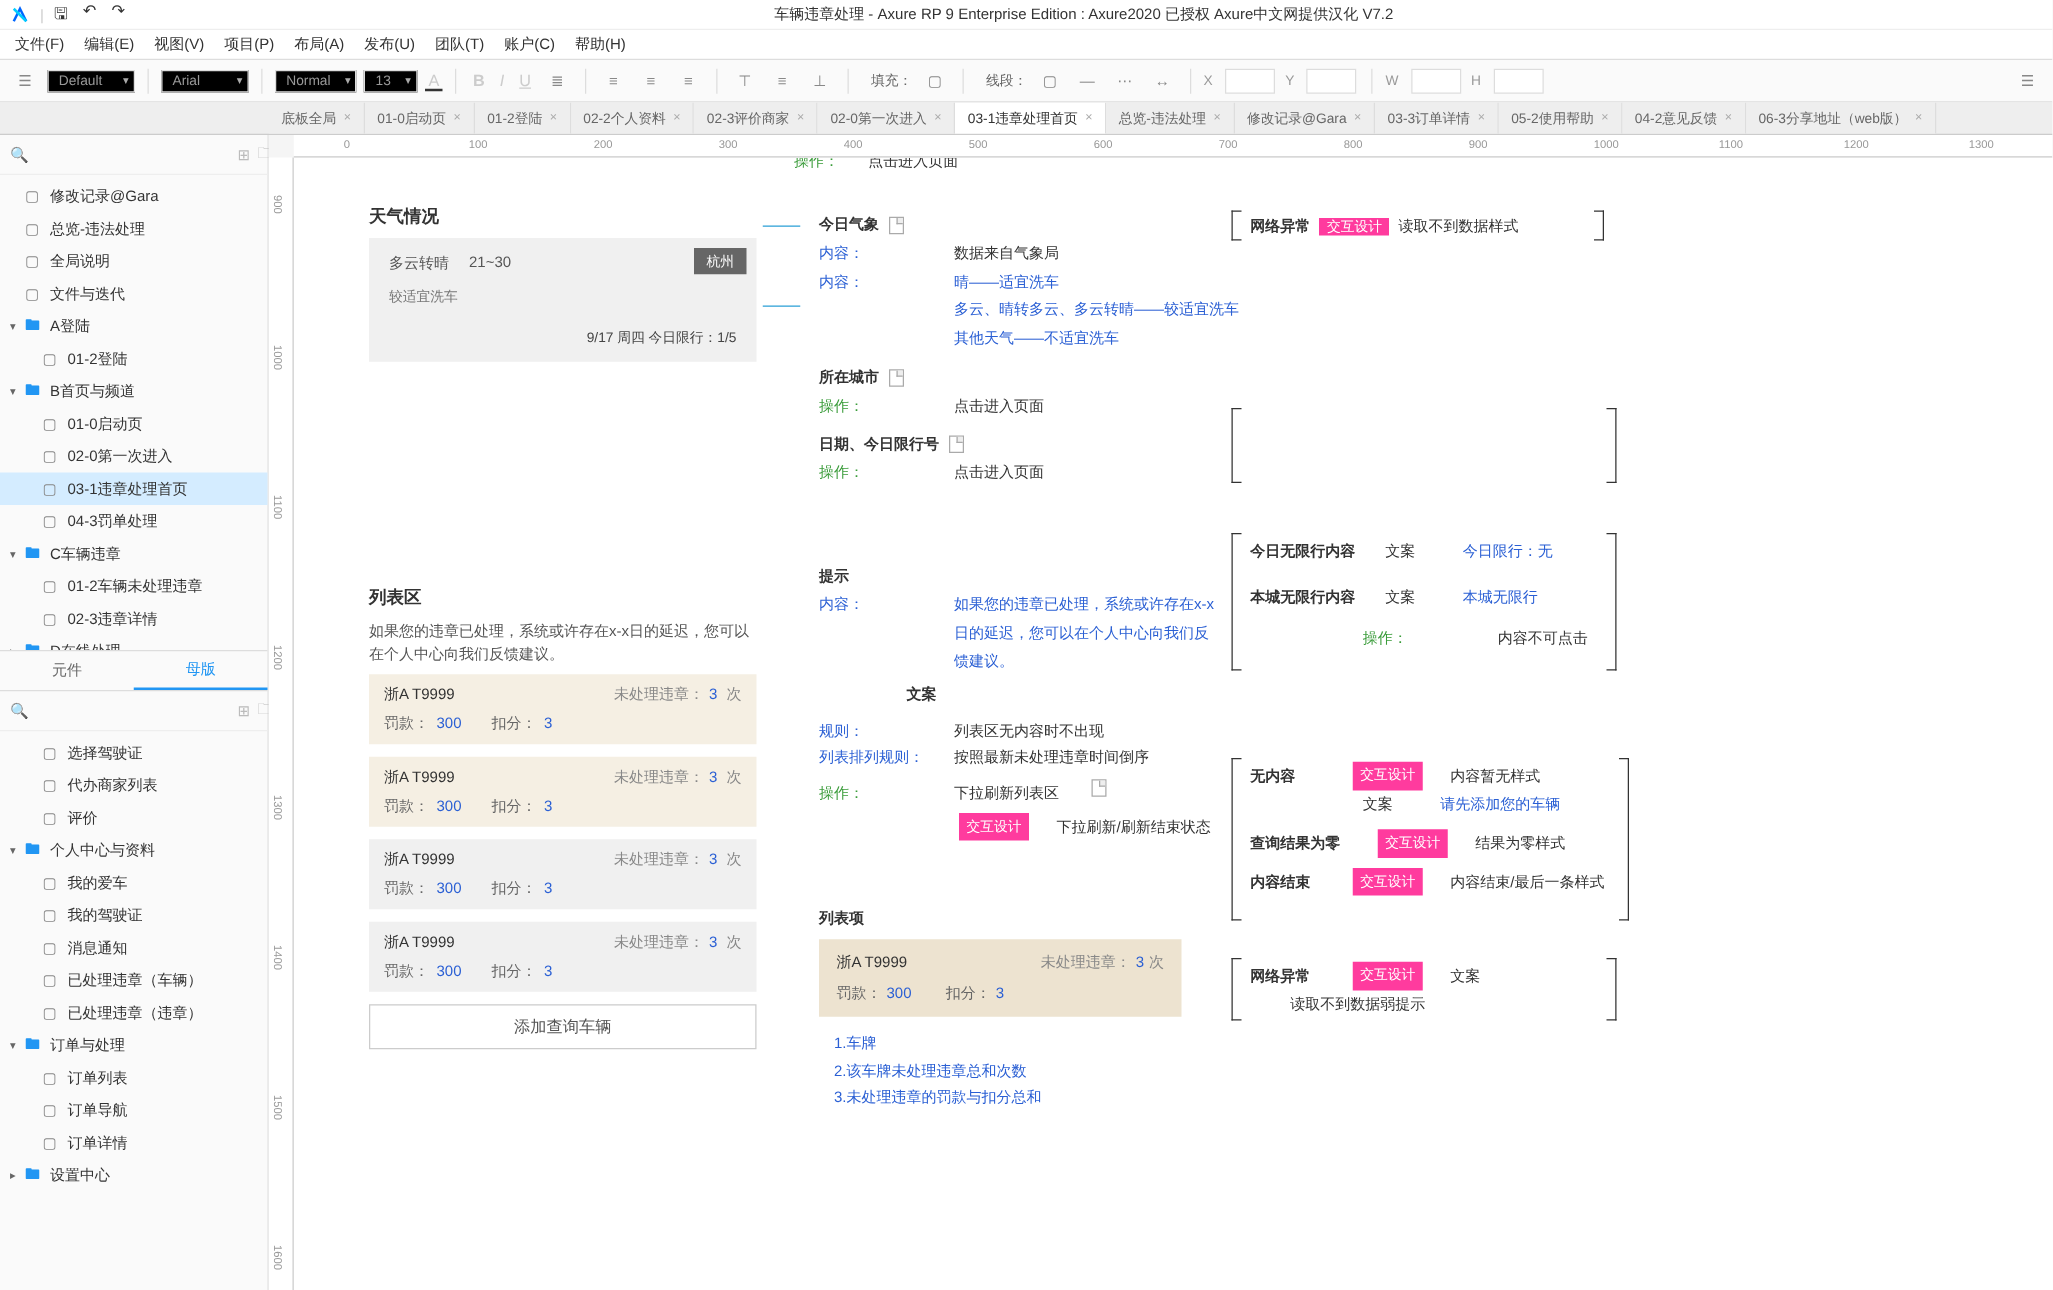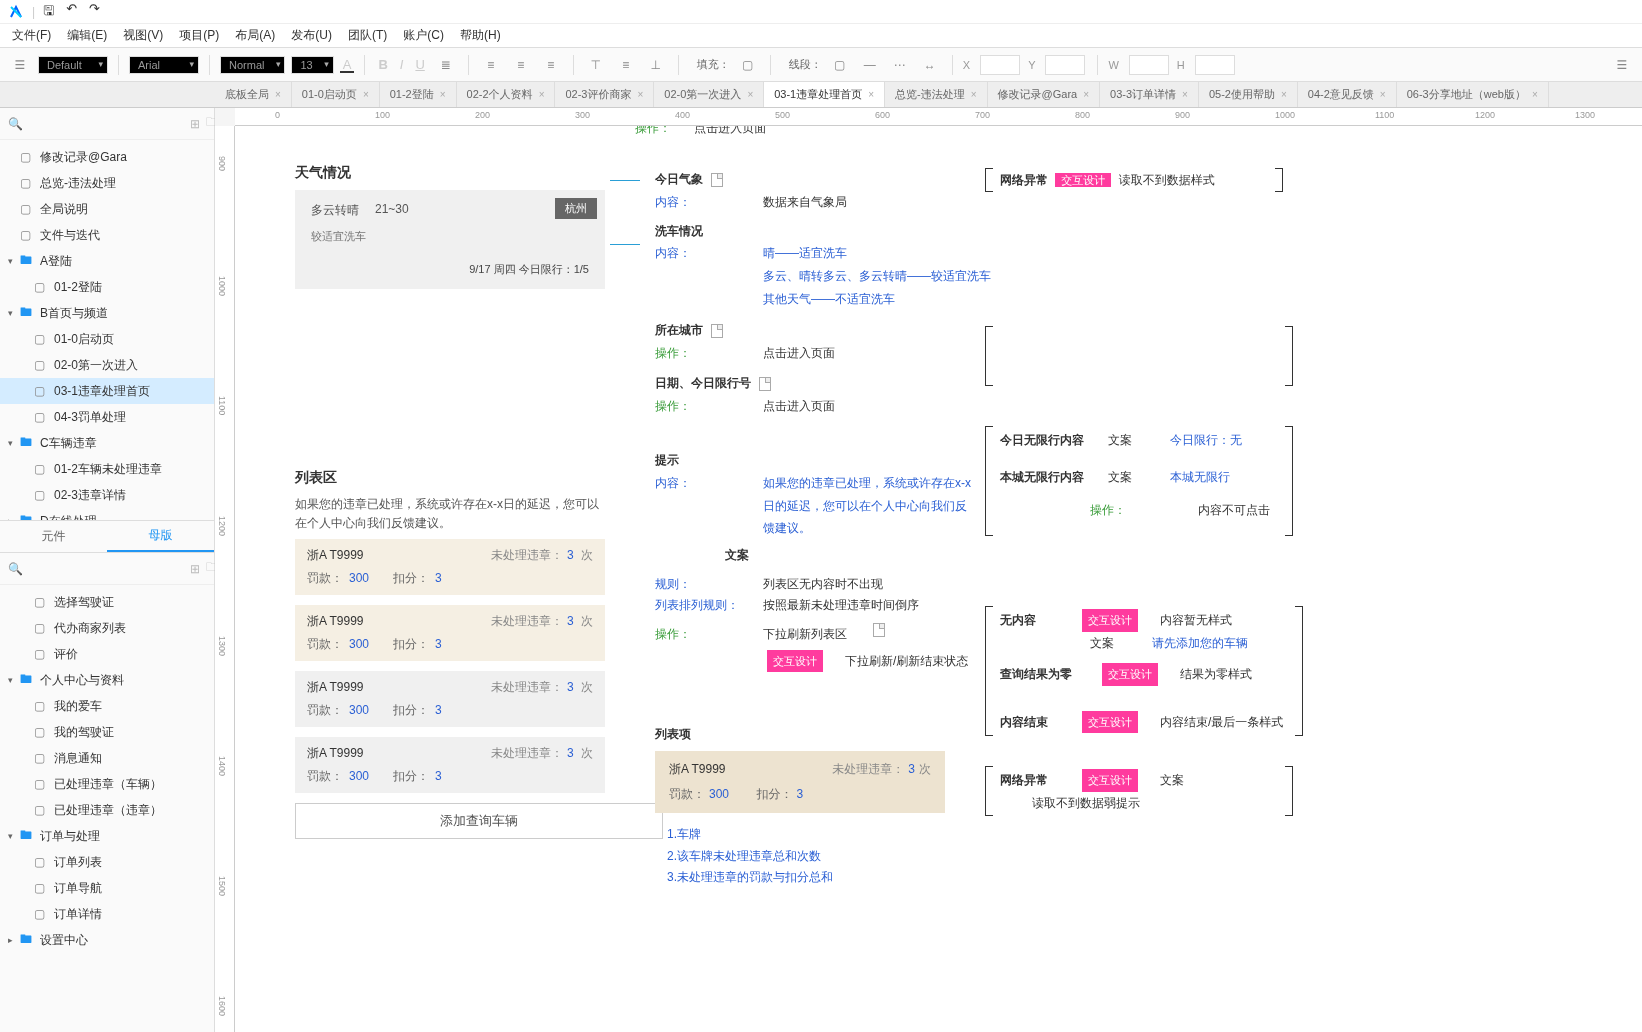--- a/index.html
+++ b/index.html
@@ -73,21 +73,21 @@
 
 .list-hint { font-size: 12px; color: #555; width: 310px; margin: 6px 0; line-height: 1.6; }
 .car-item { background: #f5efe3; padding: 8px 12px; width: 310px; margin-bottom: 10px; font-size: 12px; }
 .car-item.alt { background: #f0f0f0; }
 .car-item .r1 { display: flex; justify-content: space-between; margin-bottom: 6px; }
 .car-item .r1 .plate { color: #333; }
 .car-item .r1 .status { color: #888; }
 .car-item .r1 .status .num { color: #2a5fd4; margin: 0 4px; }
 .car-item .r2 { display: flex; gap: 24px; color: #666; }
 .car-item .r2 .val { color: #2a5fd4; margin-left: 6px; }
-.add-car-btn { width: 368px; height: 36px; border: 1px solid #ccc; display: flex; align-items: center; justify-content: center; font-size: 13px; color: #555; cursor: pointer; background: #fff; }
+.add-car-btn { width: 310px; height: 36px; border: 1px solid #ccc; display: flex; align-items: center; justify-content: center; font-size: 13px; color: #555; cursor: pointer; background: #fff; }
 
 
 .anno { position: absolute; font-size: 12px; }
 .anno .blue { color: #2a5fd4; }
 .anno .green { color: #3a9c3a; }
 .anno .pink-tag { background: #ff3b9e; color: #fff; padding: 1px 6px; font-size: 11px; margin: 0 4px; }
 .anno .doc-icon { display: inline-block; width: 12px; height: 14px; border: 1px solid #aaa; vertical-align: middle; margin-left: 8px; position: relative; }
 .anno .doc-icon::after { content: ""; position: absolute; top: 0; right: 0; width: 4px; height: 4px; background: #eee; border-left: 1px solid #aaa; border-bottom: 1px solid #aaa; }
 .anno-line { position: absolute; background: #2a9fd6; height: 1px; }
 .bracket { position: absolute; border: 1px solid #333; border-right: none; width: 8px; }
@@ -118,20 +118,21 @@
   <svg class="logo" viewBox="0 0 16 16">
       <path d="M3 13 L8 3 L13 13" stroke="#06f" stroke-width="2" fill="none"></path>
       <path d="M3 3 L13 13" stroke="#0cf" stroke-width="2"></path>
     </svg>
   <span style="color:#ccc">|</span>
   <div class="icons">
     <span>🖫</span>
     <span>↶</span>
     <span>↷</span>
   </div>
+  <div class="title">车辆违章处理 - Axure RP 9 Enterprise Edition : Axure2020 已授权    Axure中文网提供汉化 V7.2</div>
 </div>
 
 <div class="menubar">
   <span>文件(F)</span>
   <span>编辑(E)</span>
   <span>视图(V)</span>
   <span>项目(P)</span>
   <span>布局(A)</span>
   <span>发布(U)</span>
   <span>团队(T)</span>
@@ -504,21 +505,20 @@
 
         <div class="anno-line" style="top:54px; left:375px; width:30px;"></div>
         <div class="anno-line" style="top:118px; left:375px; width:30px;"></div>
 
         <div class="anno anno-group" style="top:42px; left:420px; width:340px;">
           <div><b>今日气象</b><span class="doc-icon"></span></div>
           <div class="row">
               <span class="blue label">内容：</span>
               <span>数据来自气象局</span>
             </div>
-          <div style="margin-top:6px"><b>洗车情况</b></div>
           <div class="row">
               <span class="blue label">内容：</span>
             <div>
               <div class="blue">晴——适宜洗车</div>
               <div class="blue">多云、晴转多云、多云转晴——较适宜洗车</div>
               <div class="blue">其他天气——不适宜洗车</div>
             </div>
           </div>
           <div style="margin-top:8px"><b>所在城市</b><span class="doc-icon"></span></div>
           <div class="row">
@@ -601,21 +601,21 @@
             </div>
           <div class="row" style="margin-left:90px">
               <span>文案</span>
               <span class="blue" style="margin-left:20px">请先添加您的车辆</span>
             </div>
           <div class="row" style="margin-top:8px">
               <b style="min-width:80px">查询结果为零</b>
               <span class="pink-tag">交互设计</span>
               <span>结果为零样式</span>
             </div>
-          <div class="row" style="margin-top:25px">
+          <div class="row" style="margin-top:8px">
               <b style="min-width:60px">内容结束</b>
               <span class="pink-tag">交互设计</span>
               <span>内容结束/最后一条样式</span>
             </div>
         </div>
         <div class="bracket right" style="top:480px; left:1060px; height:130px;"></div>
 
         <div class="bracket" style="top:640px; left:750px; height:50px;"></div>
         <div class="anno anno-group" style="top:643px; left:765px; width:280px;">
           <div class="row">

